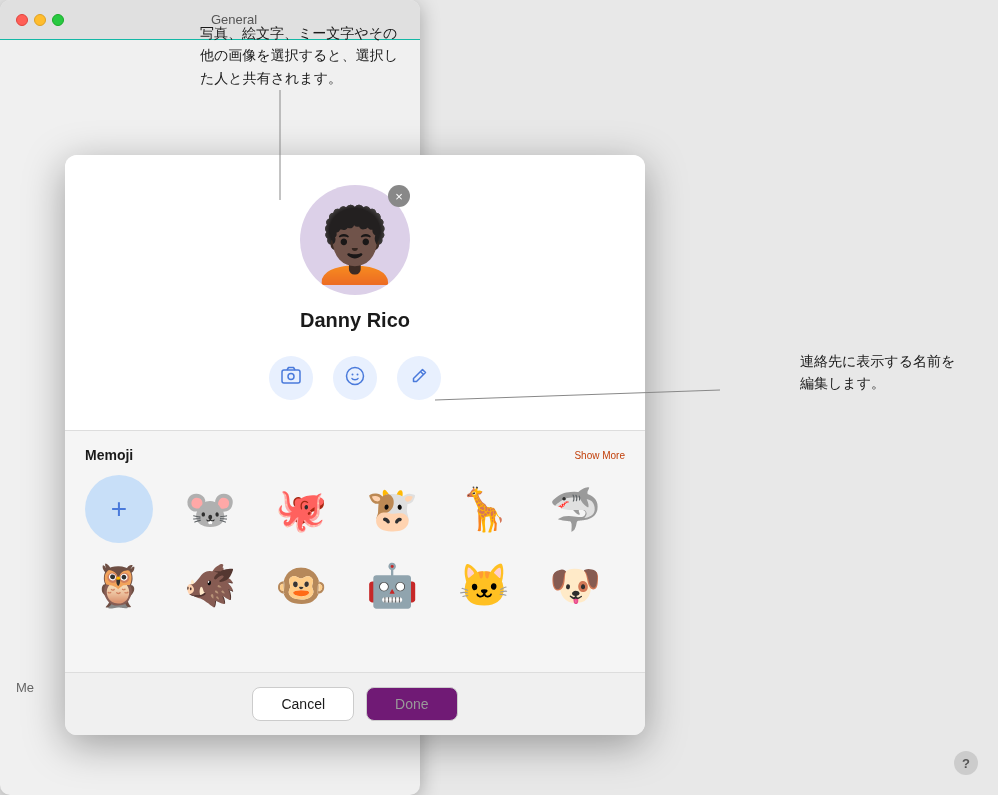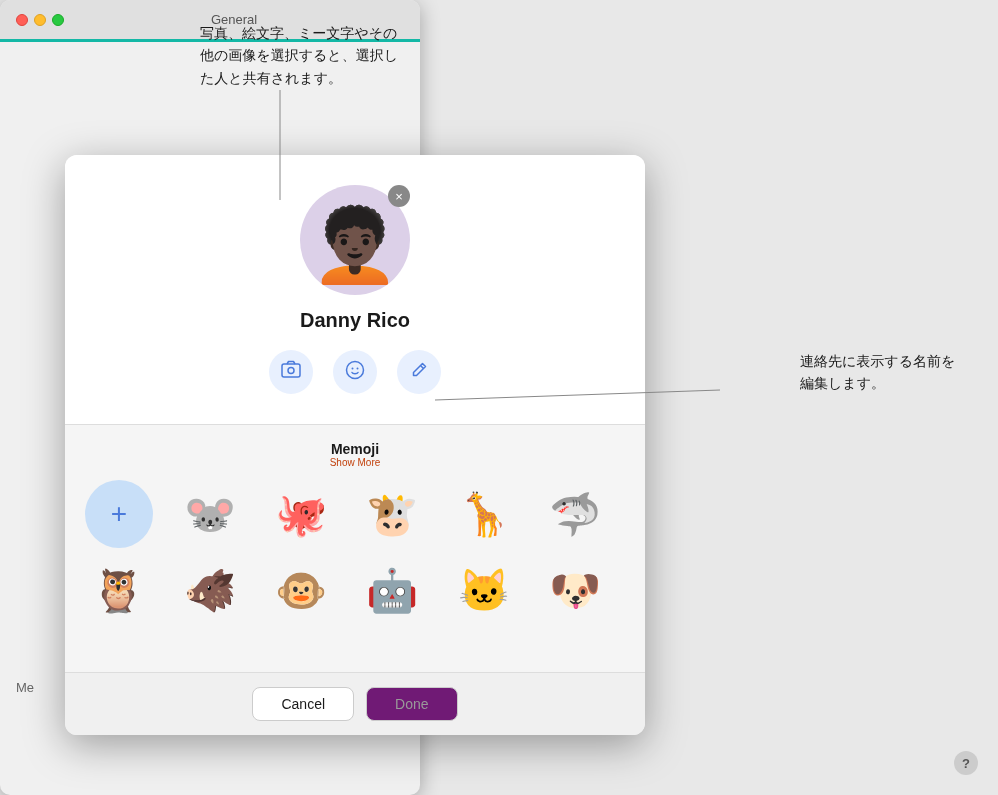--- a/index.html
+++ b/index.html
@@ -24,21 +24,21 @@
       border-radius: 10px;
       box-shadow: 0 4px 20px rgba(0,0,0,0.3);
     }
 
     .bg-window-titlebar {
       display: flex;
       align-items: center;
       padding: 12px 16px;
       background: #e0e0e0;
       border-radius: 10px 10px 0 0;
-      border-bottom: 3px solid #14b8a6;
+      border-bottom: 1px solid #14b8a6;
     }
 
     .traffic-lights {
       display: flex;
       gap: 6px;
     }
 
     .traffic-light {
       width: 12px;
       height: 12px;
@@ -122,21 +122,21 @@
       align-items: center;
       justify-content: center;
       cursor: pointer;
       border: none;
     }
 
     .user-name {
       font-size: 20px;
       font-weight: 700;
       color: #1a1a1a;
-      margin-bottom: 18px;
+      margin-bottom: 24px;
     }
 
     
     .action-buttons {
       display: flex;
       gap: 20px;
       margin-bottom: 10px;
     }
 
     .action-btn {
@@ -159,21 +159,20 @@
       overflow-y: auto;
       padding: 16px 20px;
       background: #f5f5f5;
     }
 
     .section-header {
       display: flex;
       align-items: center;
       justify-content: space-between;
       margin-bottom: 12px;
-      flex-direction: column;
     }
 
     .section-label {
       font-size: 14px;
       font-weight: 700;
       color: #1a1a1a;
     }
 
     .show-more-link {
       font-size: 10px;

